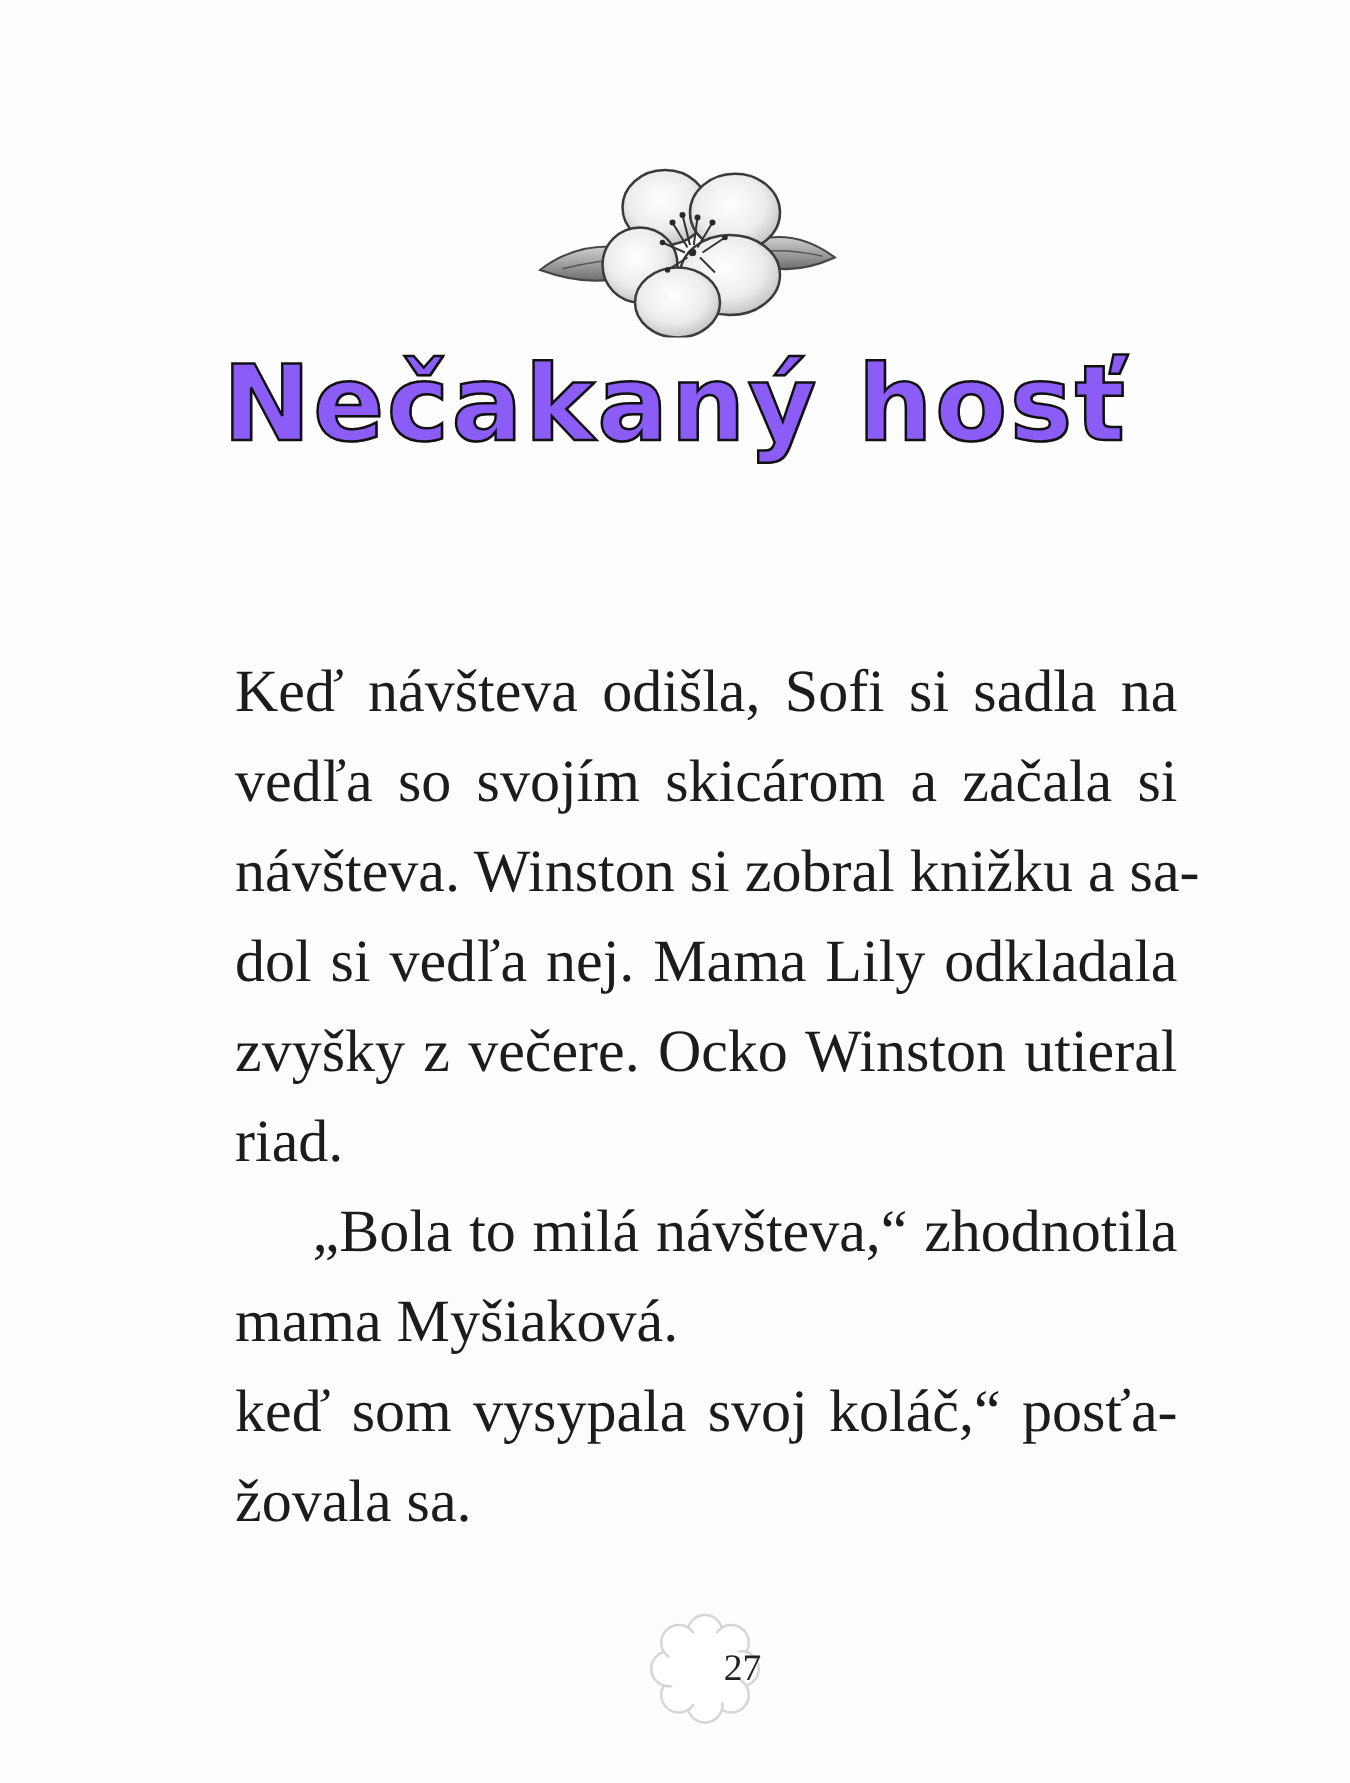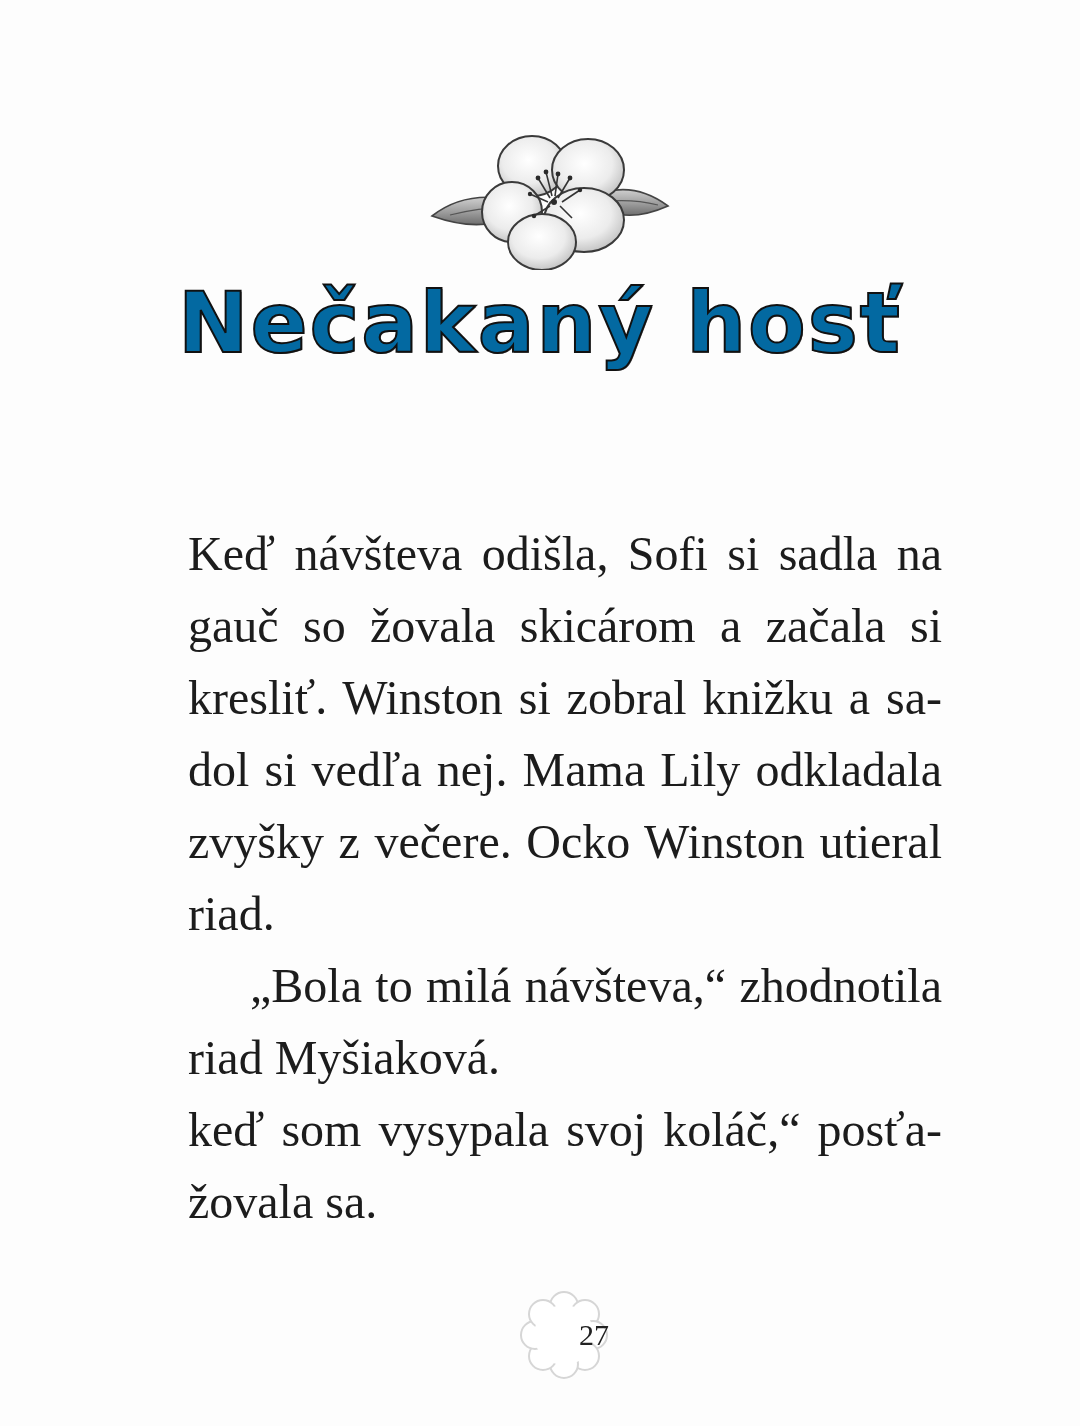--- a/index.html
+++ b/index.html
@@ -34,21 +34,21 @@
       left: 0;
       width: 1080px;
       top: 268px;
       text-align: center;
       margin: 0;
       font-family: "DejaVu Sans", sans-serif;
       font-weight: bold;
       font-size: 84px;
       line-height: 110px;
       letter-spacing: 2px;
-      color: #0369a1;
+      color: #8b5cf6;
       -webkit-text-stroke: 2px #111;
       text-shadow: 1px 1px 0 #555;
     }
     .body-text {
       position: absolute;
       left: 188px;
       top: 518px;
       width: 754px;
       font-size: 48px;
       line-height: 72px;
@@ -148,29 +148,29 @@
         <circle cx="124" cy="82" r="3"></circle>
       </g>
     </svg>
   </div>
 
   <h1 class="chapter-title">Nečakaný hosť</h1>
 
   <div class="body-text">
     <p>
       <span class="line">Keď návšteva odišla, Sofi si sadla na</span>
-      <span class="line">gauč so žovala skicárom a začala si</span>
-      <span class="line">kresliť. Winston si zobral knižku a sa-</span>
+      <span class="line">vedľa so svojím skicárom a začala si</span>
+      <span class="line">návšteva. Winston si zobral knižku a sa-</span>
       <span class="line">dol si vedľa nej. Mama Lily odkladala</span>
       <span class="line">zvyšky z večere. Ocko Winston utieral</span>
       <span class="line last">riad.</span>
     </p>
     <p class="indent">
       <span class="line">„Bola to milá návšteva,“ zhodnotila</span>
-      <span class="line last" style="text-indent:0">riad Myšiaková.</span>
+      <span class="line last" style="text-indent:0">mama Myšiaková.</span>
     </p>
     <p class="indent">
       <span class="line" style="text-indent:0">keď som vysypala svoj koláč,“ posťa-</span>
       <span class="line last" style="text-indent:0">žovala sa.</span>
     </p>
   </div>
 
   <div class="page-number-wrap">
     <svg width="90" height="90" viewBox="0 0 90 90" xmlns="http://www.w3.org/2000/svg">
       <g fill="#ffffff" stroke="#d6d6d6" stroke-width="2">

